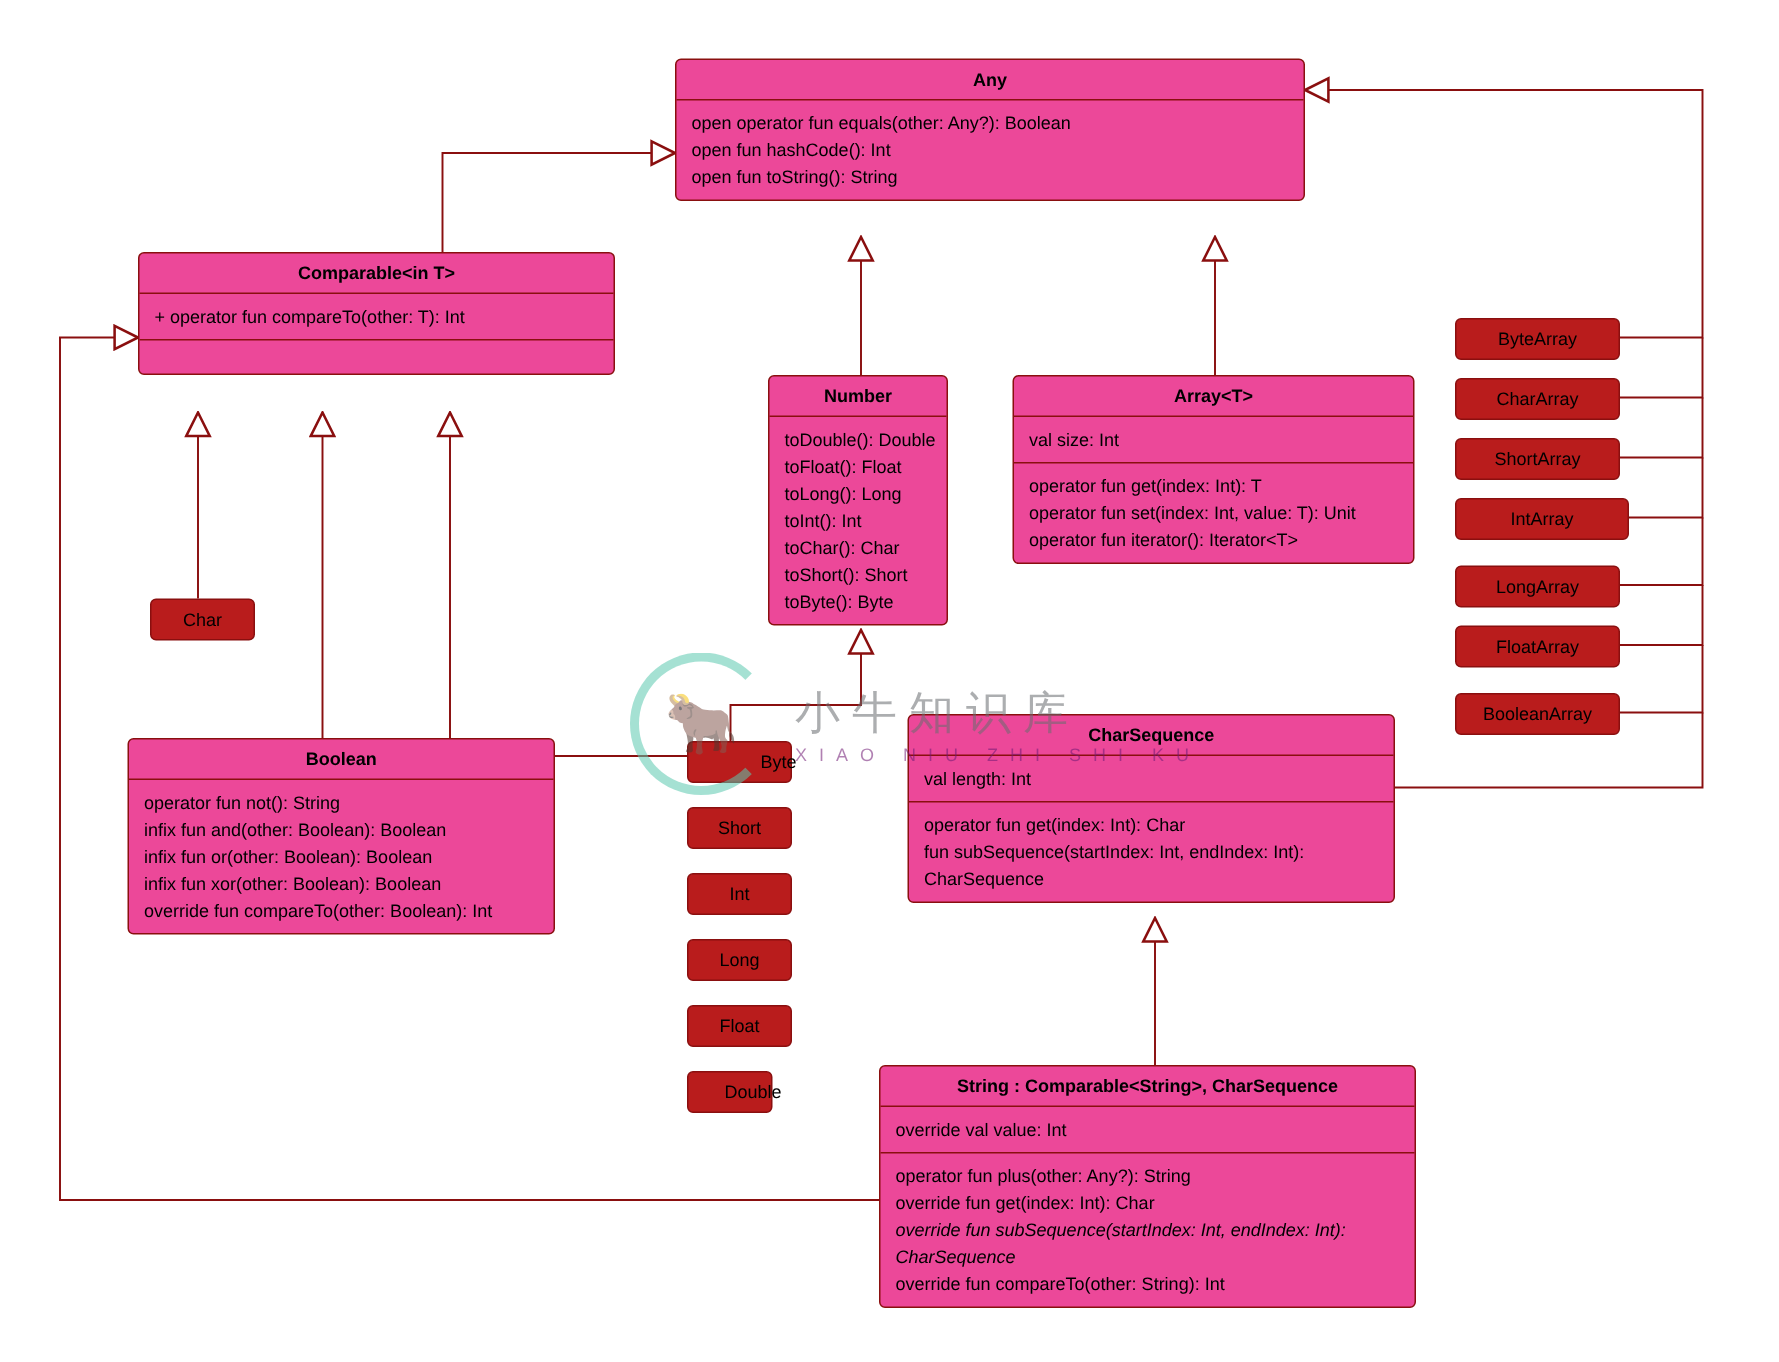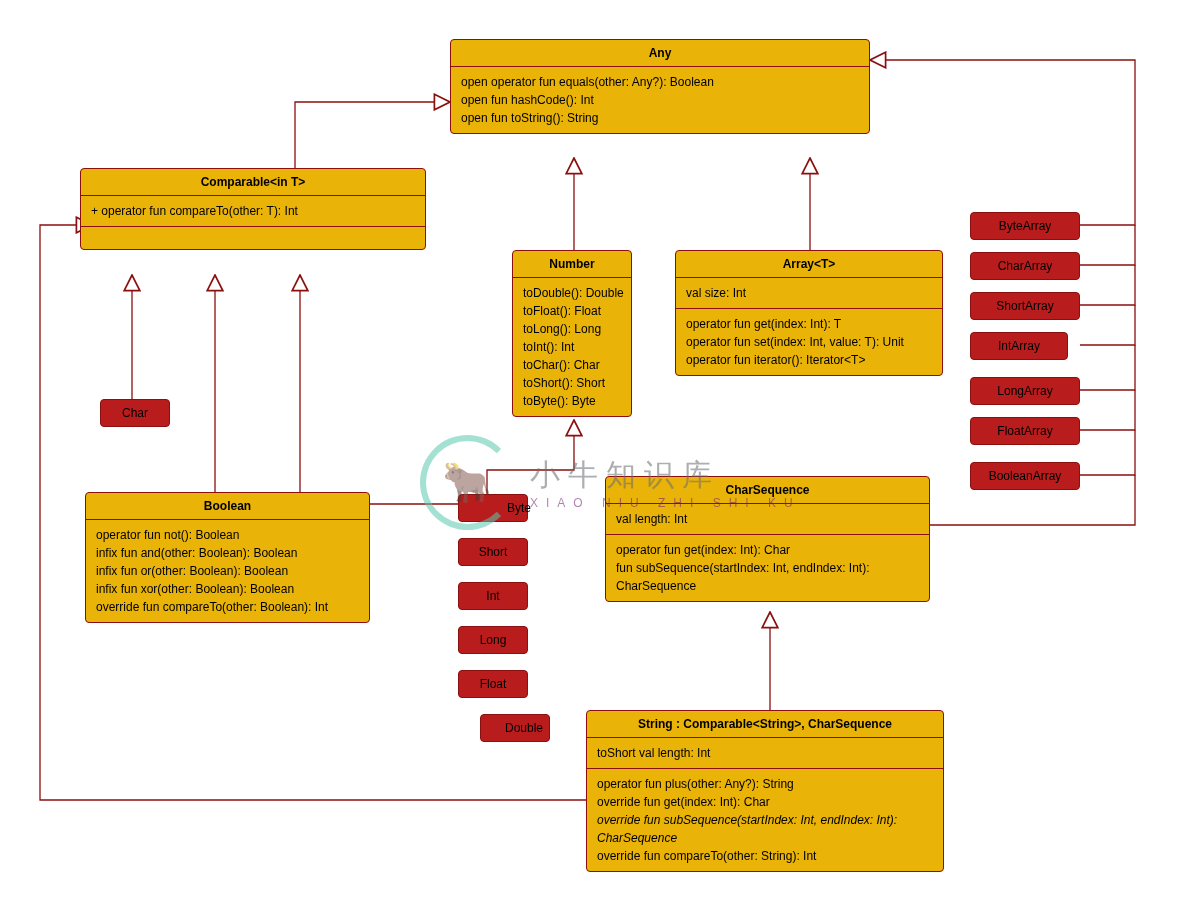--- a/index.html
+++ b/index.html
@@ -7,21 +7,21 @@
     font-family: Arial, sans-serif;
     font-size: 12px;
     background: #fff;
     width: 1186px;
     height: 908px;
     position: relative;
     overflow: hidden;
   }
   .class-box {
     position: absolute;
-    background: #eab308;
+    background: #ec4899;
     border: 1.5px solid #8a0f0f;
     border-radius: 4px;
   }
   .class-title {
     text-align: center;
     font-weight: bold;
     padding: 6px 10px;
     border-bottom: 1.5px solid #8a0f0f;
   }
   .class-section {
@@ -114,21 +114,21 @@
 
 <div class="class-box" style="left:450px; top:39px; width:420px;">
   <div class="class-title">Any</div>
   <div class="class-section">
     <div>open operator fun equals(other: Any?): Boolean</div>
     <div>open fun hashCode(): Int</div>
     <div>open fun toString(): String</div>
   </div>
 </div>
 
-<div class="class-box" style="left:80px; top:168px; width:346px;">
+<div class="class-box" style="left:92px; top:168px; width:318px;">
   <div class="class-title">Comparable&lt;in T&gt;</div>
   <div class="class-section">
     <div>+ operator fun compareTo(other: T): Int</div>
   </div>
   <div class="class-section" style="height:22px;"></div>
 </div>
 
 <div class="class-box" style="left:512px; top:250px; width:120px;">
   <div class="class-title">Number</div>
   <div class="class-section">
@@ -152,63 +152,63 @@
     <div>operator fun set(index: Int, value: T): Unit</div>
     <div>operator fun iterator(): Iterator&lt;T&gt;</div>
   </div>
 </div>
 
 <div class="simple-box" style="left:100px; top:399px; width:70px;">Char</div>
 
 <div class="class-box" style="left:85px; top:492px; width:285px;">
   <div class="class-title">Boolean</div>
   <div class="class-section">
-    <div>operator fun not(): Boolean</div>
+    <div>operator fun not(): String</div>
     <div>infix fun and(other: Boolean): Boolean</div>
     <div>infix fun or(other: Boolean): Boolean</div>
     <div>infix fun xor(other: Boolean): Boolean</div>
     <div>override fun compareTo(other: Boolean): Int</div>
   </div>
 </div>
 
 <div class="simple-box" style="left:458px; top:494px; width:70px;padding-left:48px;">Byte</div>
 <div class="simple-box" style="left:458px; top:538px; width:70px;">Short</div>
 <div class="simple-box" style="left:458px; top:582px; width:70px;">Int</div>
 <div class="simple-box" style="left:458px; top:626px; width:70px;">Long</div>
 <div class="simple-box" style="left:458px; top:670px; width:70px;">Float</div>
-<div class="simple-box" style="left:480px; top:714px; width:70px;padding-left:24px;">Double</div>
+<div class="simple-box" style="left:458px; top:714px; width:57px;padding-left:24px;">Double</div>
 
 <div class="class-box" style="left:605px; top:476px; width:325px;">
   <div class="class-title">CharSequence</div>
   <div class="class-section">
     <div>val length: Int</div>
   </div>
   <div class="class-section" style="white-space:normal;">
     <div>operator fun get(index: Int): Char</div>
     <div style="white-space:normal;">fun subSequence(startIndex: Int, endIndex: Int): CharSequence</div>
   </div>
 </div>
 
 <div class="class-box" style="left:586px; top:710px; width:358px;">
   <div class="class-title">String : Comparable&lt;String&gt;, CharSequence</div>
   <div class="class-section">
-    <div>toShort val length: Int</div>
+    <div>override val value: Int</div>
   </div>
   <div class="class-section" style="white-space:normal;">
     <div>operator fun plus(other: Any?): String</div>
     <div>override fun get(index: Int): Char</div>
     <div style="white-space:normal;font-style:italic;">override fun subSequence(startIndex: Int, endIndex: Int): CharSequence</div>
     <div>override fun compareTo(other: String): Int</div>
   </div>
 </div>
 
 <div class="simple-box" style="left:970px; top:212px; width:110px;">ByteArray</div>
 <div class="simple-box" style="left:970px; top:252px; width:110px;">CharArray</div>
 <div class="simple-box" style="left:970px; top:292px; width:110px;">ShortArray</div>
-<div class="simple-box" style="left:970px; top:332px; width:98px;">IntArray</div>
+<div class="simple-box" style="left:970px; top:332px; width:116px;">IntArray</div>
 <div class="simple-box" style="left:970px; top:377px; width:110px;">LongArray</div>
 <div class="simple-box" style="left:970px; top:417px; width:110px;">FloatArray</div>
 <div class="simple-box" style="left:970px; top:462px; width:110px;">BooleanArray</div>
 
 <div class="watermark">
   <div class="wm-logo">🐂</div>
   <div class="wm-text">
     <div class="wm-ch">小牛知识库</div>
     <div class="wm-en">XIAO NIU ZHI SHI KU</div>
   </div>

